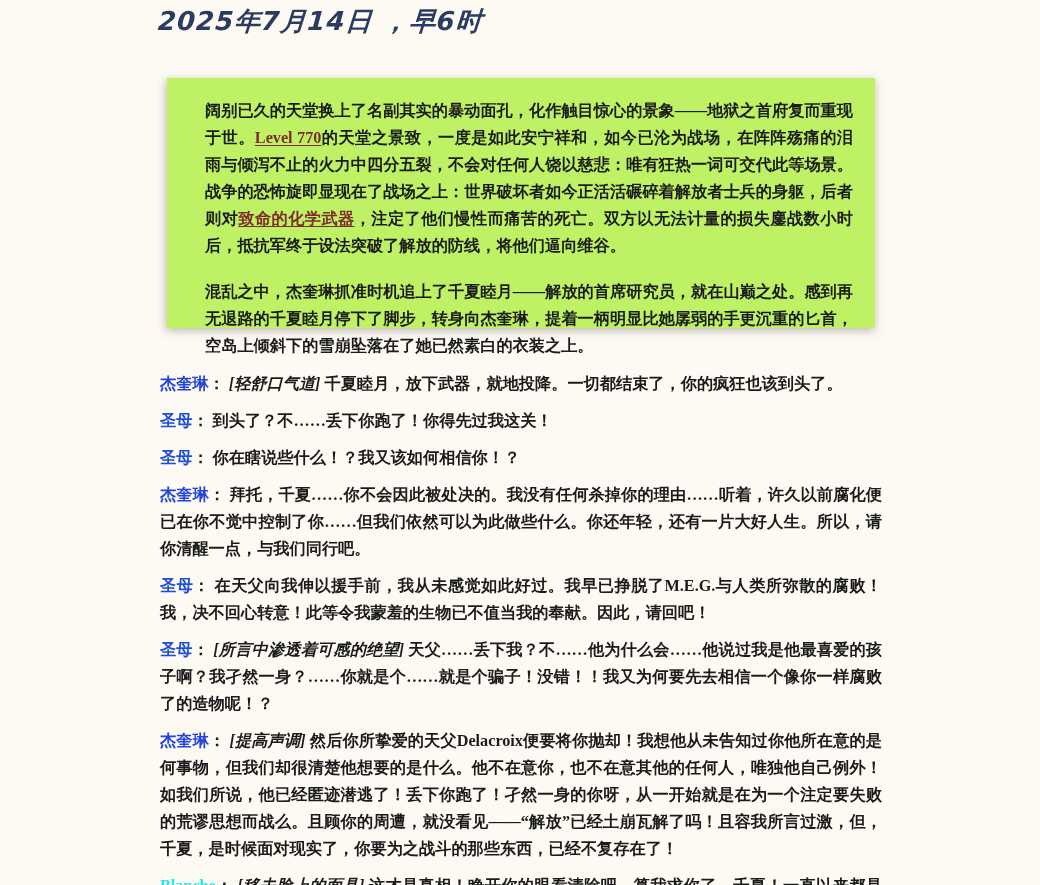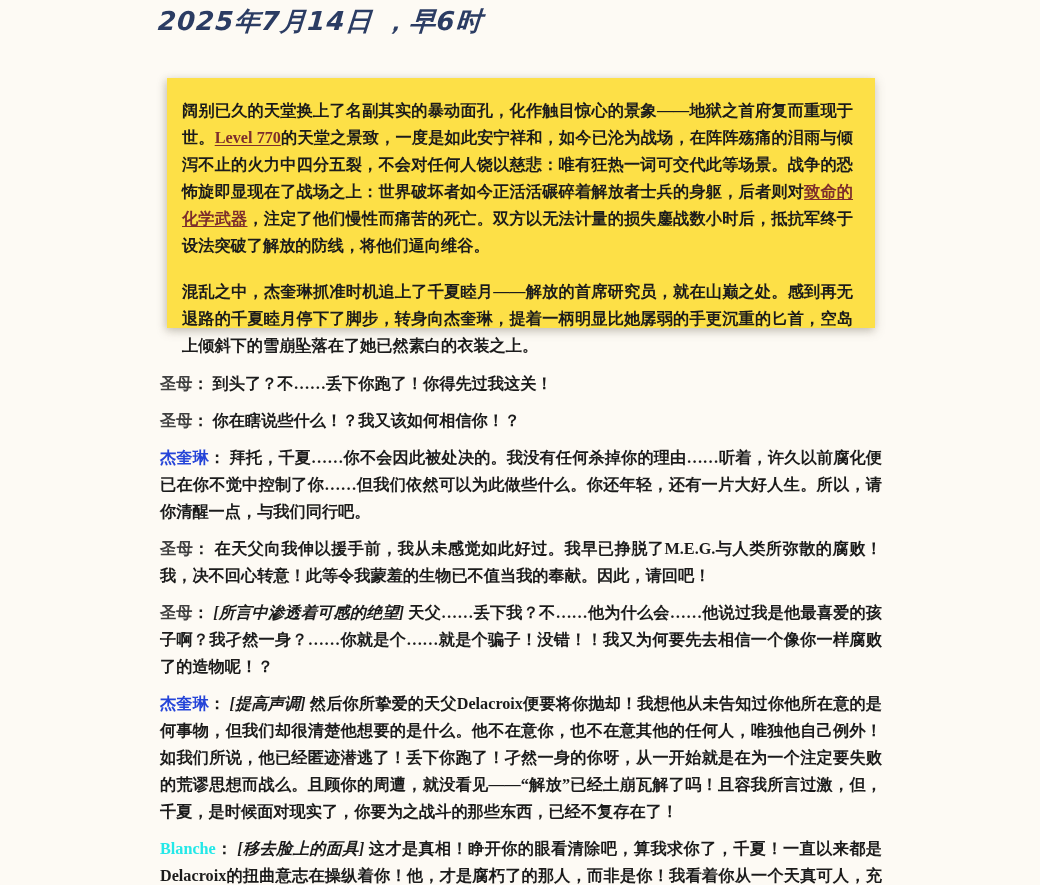--- a/index.html
+++ b/index.html
@@ -30,23 +30,23 @@
     white-space: pre;
   }
 
   
   #narration-card {
     position: absolute;
     left: 167px;
     top: 78px;
     width: 708px;
     height: 250px;
-    background: #fde047;
+    background: #bef264;
     box-sizing: border-box;
-    padding: 20px 22px 18px 15px;
+    padding: 20px 22px 18px 38px;
     box-shadow: 0 3px 10px rgba(90, 80, 60, 0.26),
                 -2px 2px 7px rgba(90, 80, 60, 0.15);
   }
   .narr-para {
     color: #1b1b1b;
     font-size: 16.2px;
     line-height: 27px;
     font-weight: bold;
     text-align: justify;
     margin: 0;
@@ -71,40 +71,41 @@
   .dlg-line {
     font-size: 16.2px;
     line-height: 27px;
     font-weight: bold;
     color: #1b1b1b;
     text-align: justify;
     margin: 0 0 10px 0;
   }
   .speaker { white-space: pre; }
   .speaker-jacqueline { color: #2544d8; }
-  .speaker-holymother { color: #404040; margin-top: 36px; }
+  .speaker-holymother { color: #1d4ed8; margin-top: 36px; }
   .speaker-blanche    { color: #24e8e8; }
   .stage {
     font-style: italic;
   }
   .colon { color: #1b1b1b; }
 </style>
 </head>
 <body>
 
 <div id="page-title">2025年7月14日 ，早6时</div>
 
 <div id="narration-card">
 
   <p class="narr-para"><span>阔别已久的天堂换上了名副其实的暴动面孔，化作触目惊心的景象——地狱之首府复而重现于世。</span><a class="wikilink">Level 770</a><span>的天堂之景致，一度是如此安宁祥和，如今已沦为战场，在阵阵殇痛的泪雨与倾泻不止的火力中四分五裂，不会对任何人饶以慈悲：唯有狂热一词可交代此等场景。战争的恐怖旋即显现在了战场之上：世界破坏者如今正活活碾碎着解放者士兵的身躯，后者则对</span><a class="wikilink">致命的化学武器</a><span>，注定了他们慢性而痛苦的死亡。双方以无法计量的损失鏖战数小时后，抵抗军终于设法突破了解放的防线，将他们逼向维谷。</span></p>
 
   <p class="narr-para">混乱之中，杰奎琳抓准时机追上了千夏睦月——解放的首席研究员，就在山巅之处。感到再无退路的千夏睦月停下了脚步，转身向杰奎琳，提着一柄明显比她孱弱的手更沉重的匕首，空岛上倾斜下的雪崩坠落在了她已然素白的衣装之上。</p>
 </div>
 
 <div id="dialogue">
+    <p class="dlg-line"><span class="speaker speaker-jacqueline">杰奎琳</span><span class="colon">：</span><span class="stage"> [轻舒口气道]</span><span> 千夏睦月，放下武器，就地投降。一切都结束了，你的疯狂也该到头了。</span></p>
     <p class="dlg-line"><span class="speaker speaker-holymother">圣母</span><span class="colon">：</span><span> 到头了？不……丢下你跑了！你得先过我这关！</span></p>
     <p class="dlg-line"><span class="speaker speaker-holymother">圣母</span><span class="colon">：</span><span> 你在瞎说些什么！？我又该如何相信你！？</span></p>
     <p class="dlg-line"><span class="speaker speaker-jacqueline">杰奎琳</span><span class="colon">：</span><span> 拜托，千夏……你不会因此被处决的。我没有任何杀掉你的理由……听着，许久以前腐化便已在你不觉中控制了你……但我们依然可以为此做些什么。你还年轻，还有一片大好人生。所以，请你清醒一点，与我们同行吧。</span></p>
     <p class="dlg-line"><span class="speaker speaker-holymother">圣母</span><span class="colon">：</span><span> 在天父向我伸以援手前，我从未感觉如此好过。我早已挣脱了M.E.G.与人类所弥散的腐败！我，决不回心转意！此等令我蒙羞的生物已不值当我的奉献。因此，请回吧！</span></p>
     <p class="dlg-line"><span class="speaker speaker-holymother">圣母</span><span class="colon">：</span><span class="stage"> [所言中渗透着可感的绝望]</span><span> 天父……丢下我？不……他为什么会……他说过我是他最喜爱的孩子啊？我孑然一身？……你就是个……就是个骗子！没错！！我又为何要先去相信一个像你一样腐败了的造物呢！？</span></p>
     <p class="dlg-line"><span class="speaker speaker-jacqueline">杰奎琳</span><span class="colon">：</span><span class="stage"> [提高声调]</span><span> 然后你所挚爱的天父Delacroix便要将你抛却！我想他从未告知过你他所在意的是何事物，但我们却很清楚他想要的是什么。他不在意你，也不在意其他的任何人，唯独他自己例外！如我们所说，他已经匿迹潜逃了！丢下你跑了！孑然一身的你呀，从一开始就是在为一个注定要失败的荒谬思想而战么。且顾你的周遭，就没看见——“解放”已经土崩瓦解了吗！且容我所言过激，但，千夏，是时候面对现实了，你要为之战斗的那些东西，已经不复存在了！</span></p>
     <p class="dlg-line"><span class="speaker speaker-blanche">Blanche</span><span class="colon">：</span><span class="stage"> [移去脸上的面具]</span><span> 这才是真相！睁开你的眼看清除吧，算我求你了，千夏！一直以来都是Delacroix的扭曲意志在操纵着你！他，才是腐朽了的那人，而非是你！我看着你从一个天真可人，充满希</span></p>
   </div>
 
 </body></html>

